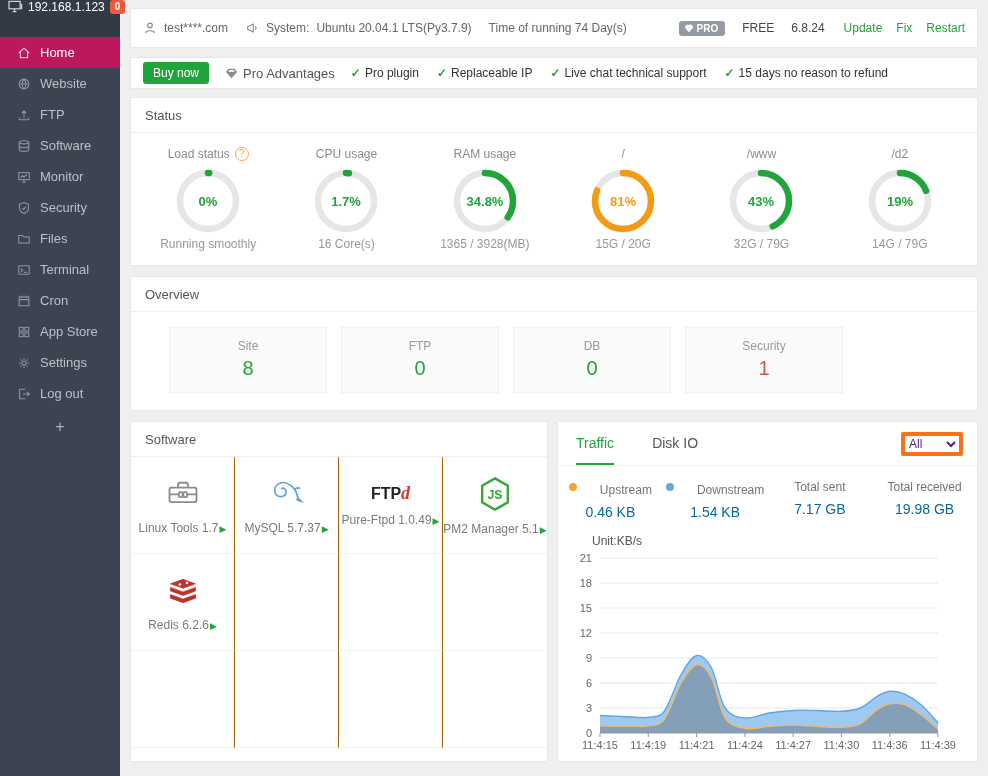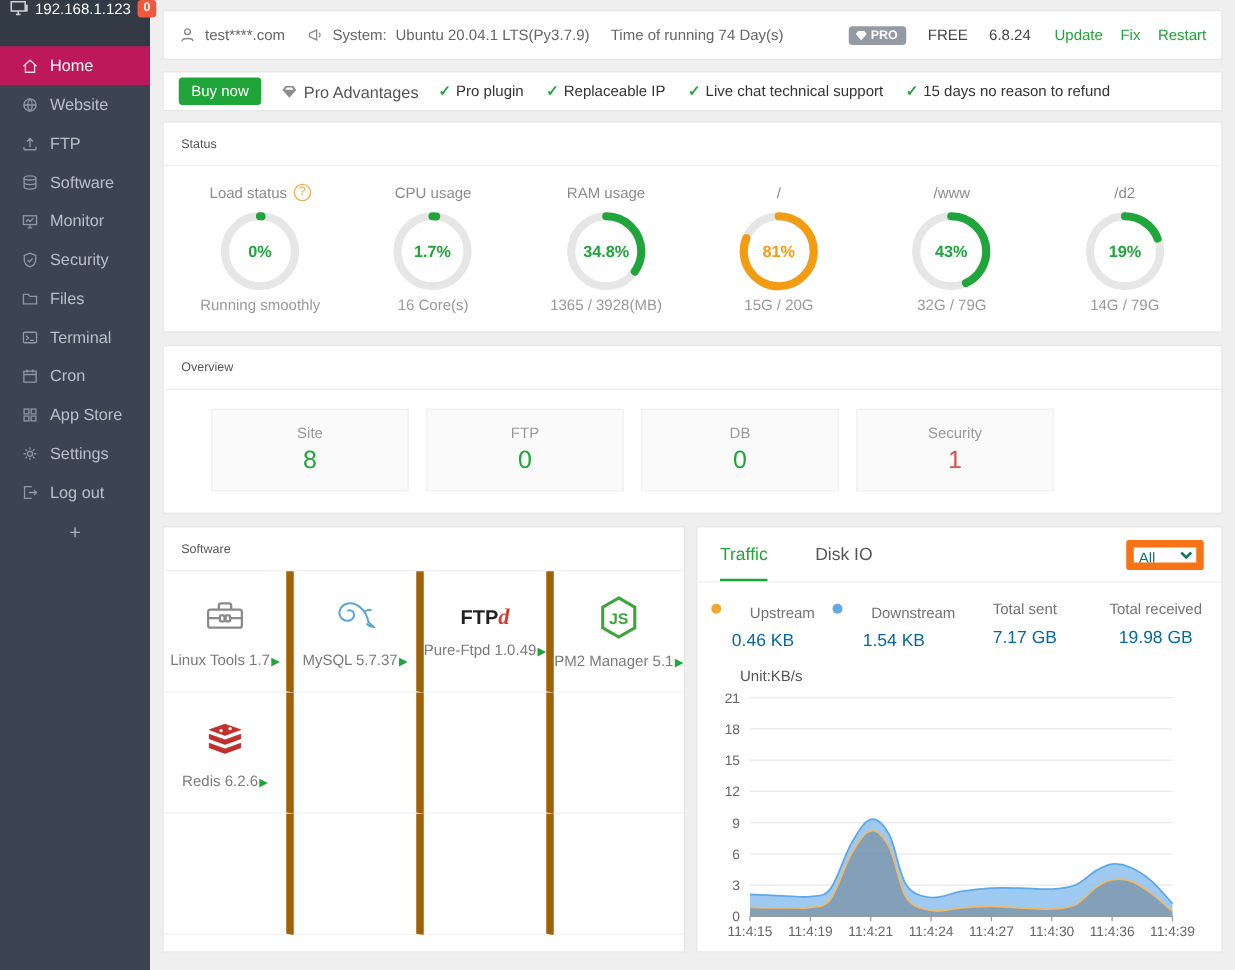--- a/index.html
+++ b/index.html
@@ -35,21 +35,21 @@
   .lic { color: #444; margin-left: 10px; }
 
   
   .promo { height: 32px; display: flex; align-items: center; padding: 0 12px; margin-bottom: 8px; gap: 16px; }
   .buy-btn { background: #20a53a; color: #fff; border: none; border-radius: 3px; padding: 4px 10px; font-size: 12px; cursor: pointer; font-family: inherit; }
   .promo .adv { display: inline-flex; align-items: center; gap: 5px; color: #555; font-size: 13px; }
   .promo .feat { display: inline-flex; align-items: center; gap: 4px; color: #333; }
   .check { color: #20a53a; font-weight: bold; font-size: 12px; }
 
   
-  .p-head { height: 35px; line-height: 35px; padding: 0 14px; color: #555; font-size: 10px; border-bottom: 1px solid #f0f0f0; }
+  .p-head { height: 35px; line-height: 35px; padding: 0 14px; color: #555; font-size: 13px; border-bottom: 1px solid #f0f0f0; }
 
   
   .status-panel { margin-bottom: 10px; }
   .gauges { display: flex; padding: 12px 8px 14px 8px; }
   .gauge { flex: 1; display: flex; flex-direction: column; align-items: center; }
   .g-title { color: #8c8c8c; font-size: 12px; height: 18px; display: flex; align-items: center; gap: 5px; }
   .help { width: 14px; height: 14px; border: 1px solid #f0ad4e; color: #f0ad4e; border-radius: 50%; font-size: 10px; line-height: 12px; text-align: center; cursor: pointer; }
   .g-cap { color: #999; font-size: 12px; margin-top: 3px; }
   .gauge svg { margin-top: 5px; }
 
@@ -57,33 +57,33 @@
   .overview-panel { margin-bottom: 10px; }
   .ov-cards { display: flex; gap: 14px; padding: 15px 14px 17px 14px; margin-left: 24px; }
   .ov-card { width: 158px; height: 66px; background: #fafafa; border: 1px solid #f0f0f0; text-align: center; padding-top: 11px; cursor: pointer; }
   .ov-label { color: #999; font-size: 12px; }
   .ov-value { font-size: 20px; margin-top: 4px; }
 
   
   .bottom { display: flex; gap: 9px; height: 341px; }
   .software-panel { width: 418px; flex: 0 0 418px; }
   .sw-grid { display: grid; grid-template-columns: repeat(4, 1fr); }
-  .sw-cell { height: 97px; border-right: 6px solid #a16207; border-bottom: 1px solid #f2f2f2; display: flex; flex-direction: column; align-items: center; justify-content: center; gap: 9px; cursor: pointer; }
+  .sw-cell { height: 97px; border-right: 1px solid #a16207; border-bottom: 1px solid #f2f2f2; display: flex; flex-direction: column; align-items: center; justify-content: center; gap: 9px; cursor: pointer; }
   .sw-cell:nth-child(4n) { border-right: none; }
   .sw-label { color: #7a7a7a; font-size: 12px; white-space: nowrap; }
   .play { color: #20a53a; font-size: 9px; margin-left: 1px; }
   .ftpd-logo span { font-weight: bold; font-size: 16px; color: #222; letter-spacing: 0; }
   .ftpd-logo i { font-family: "Liberation Serif", serif; font-style: italic; font-weight: bold; color: #d33a2c; font-size: 18px; }
 
   
   .traffic-panel { flex: 1; position: relative; }
   .tabs { display: flex; border-bottom: 1px solid #f0f0f0; padding: 0 18px; gap: 38px; height: 44px; }
   .tab { line-height: 42px; font-size: 14px; color: #555; cursor: pointer; border-bottom: 2px solid transparent; }
   .tab.active { color: #20a53a; border-bottom-color: #20a53a; }
-  .range-select { position: absolute; top: 10px; right: 14px; width: 62px; height: 24px; font-size: 12px; color: #0f766e; border: 6px solid #f97316; border-radius: 2px; background: #fff; font-family: inherit; }
+  .range-select { position: absolute; top: 10px; right: 14px; width: 62px; height: 24px; font-size: 12px; color: #4c1d95; border: 4px solid #f97316; border-radius: 2px; background: #fff; font-family: inherit; }
   .stats { display: flex; margin-top: 14px; }
   .stat { flex: 1; text-align: center; }
   .stat .lbl { color: #737373; font-size: 12px; display: inline-flex; align-items: flex-start; gap: 23px; }
   .dot { width: 8px; height: 8px; border-radius: 50%; display: inline-block; }
   .stat .val { margin-top: 7px; font-size: 14px; color: #0369a1; }
   .unit { color: #555; margin: 14px 0 2px 34px; font-size: 12px; }
   .chart-wrap { padding: 0 2px 0 2px; }
   .chart-wrap svg { overflow: visible; display: block; }
   .tick { font-size: 11px; fill: #666; font-family: "Liberation Sans", sans-serif; }
 </style>

